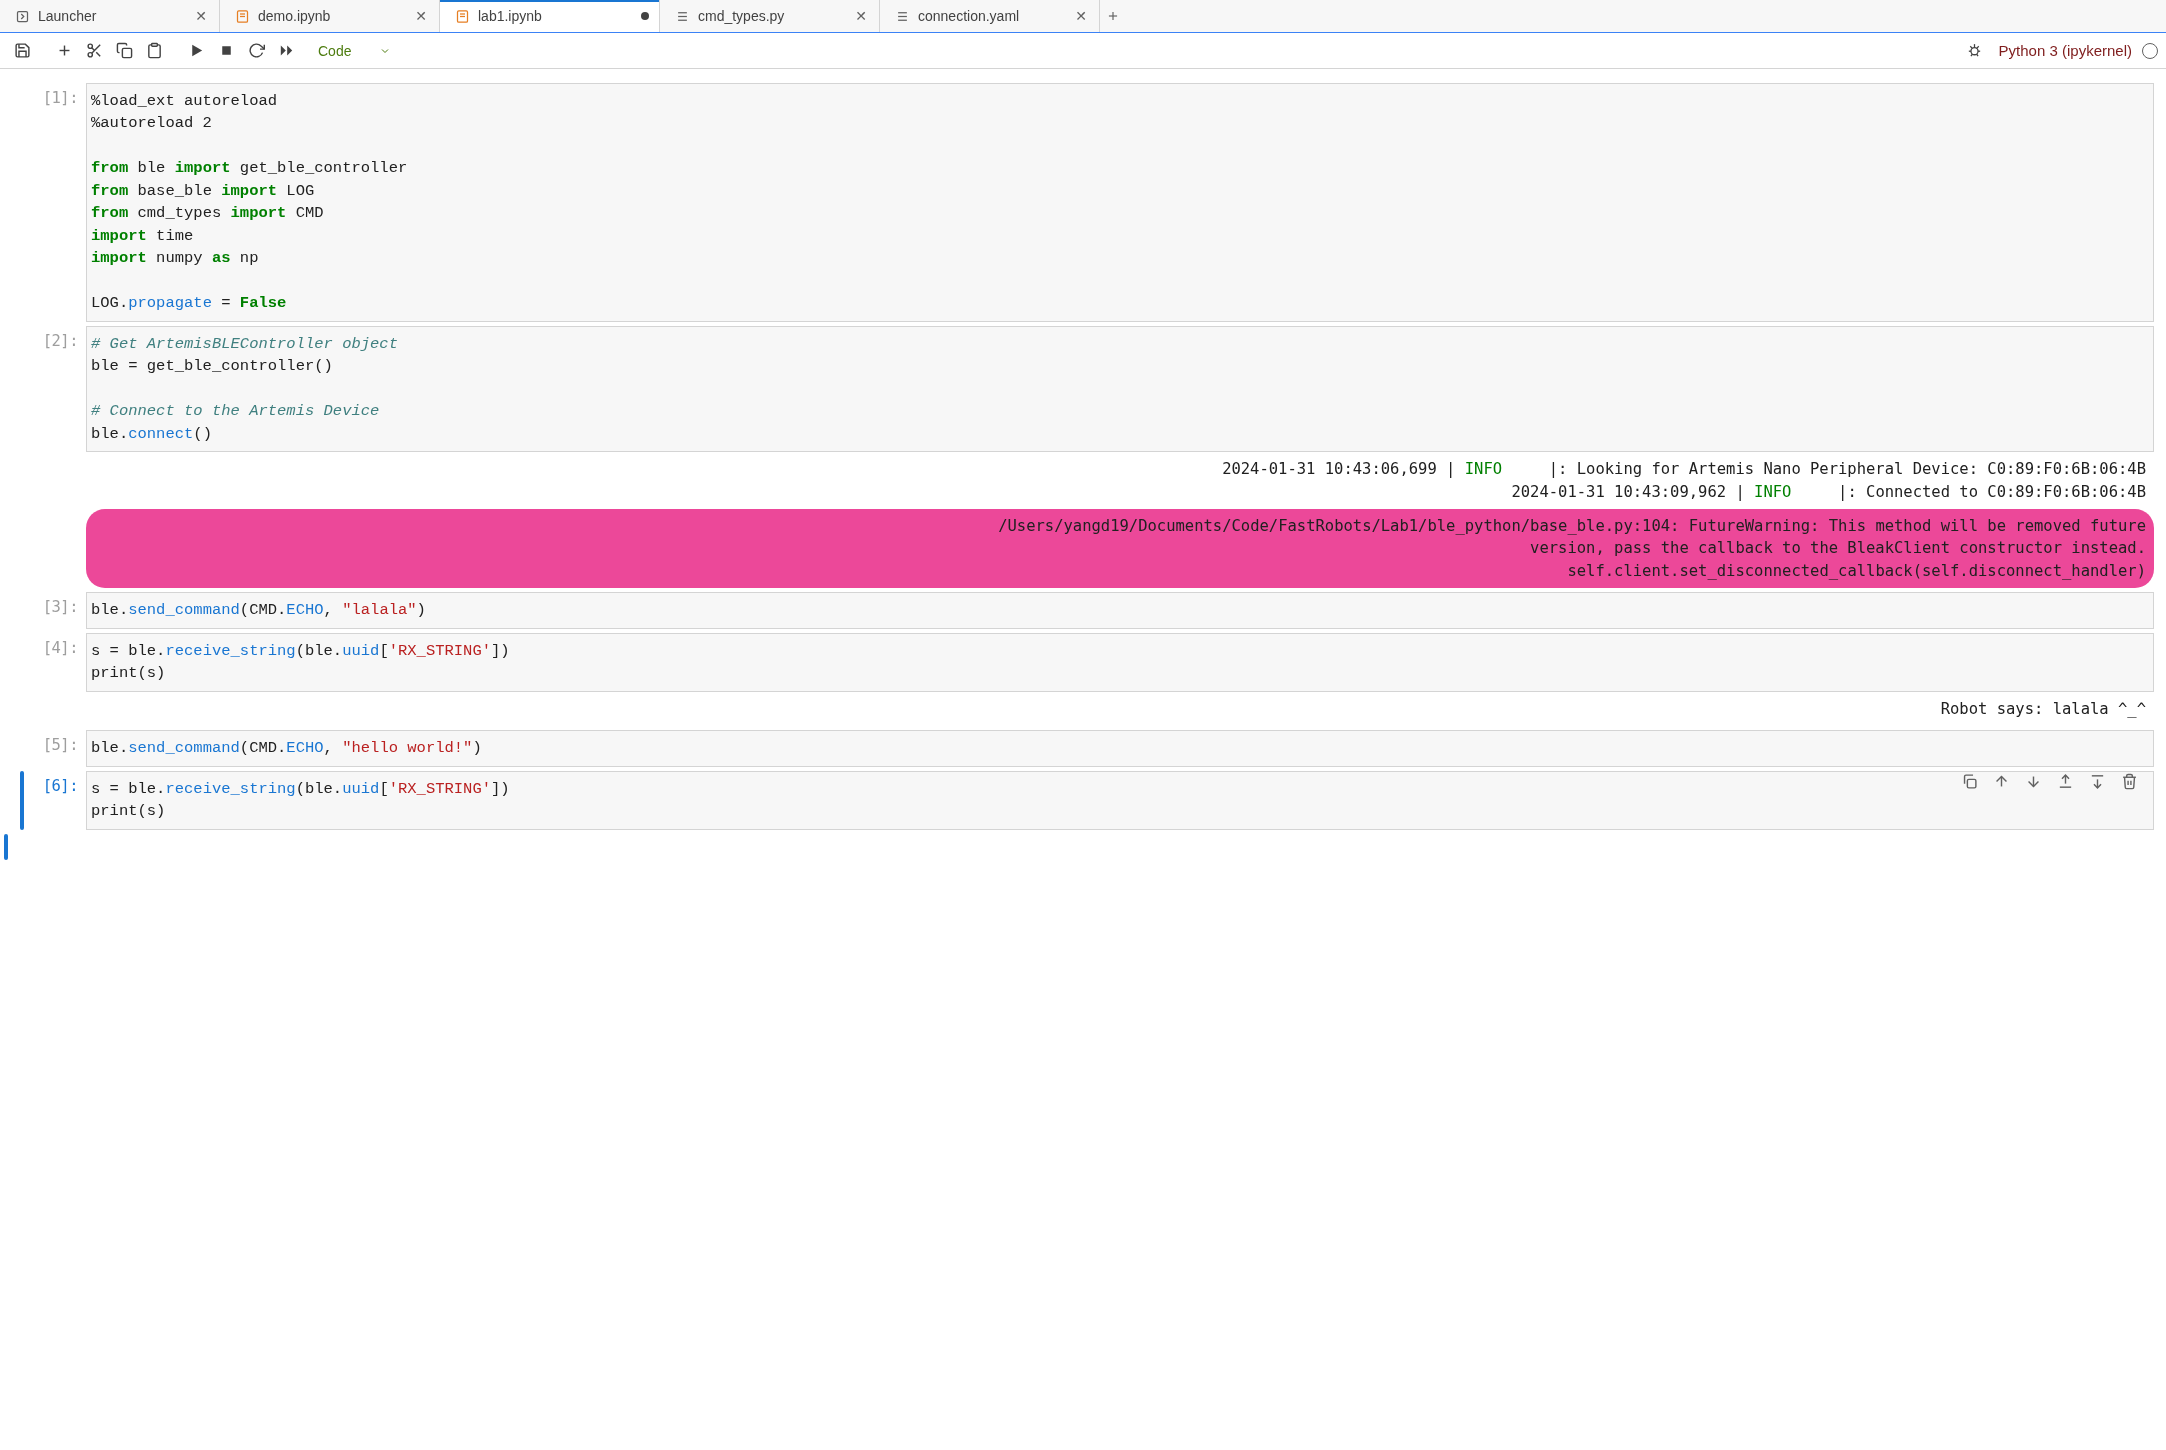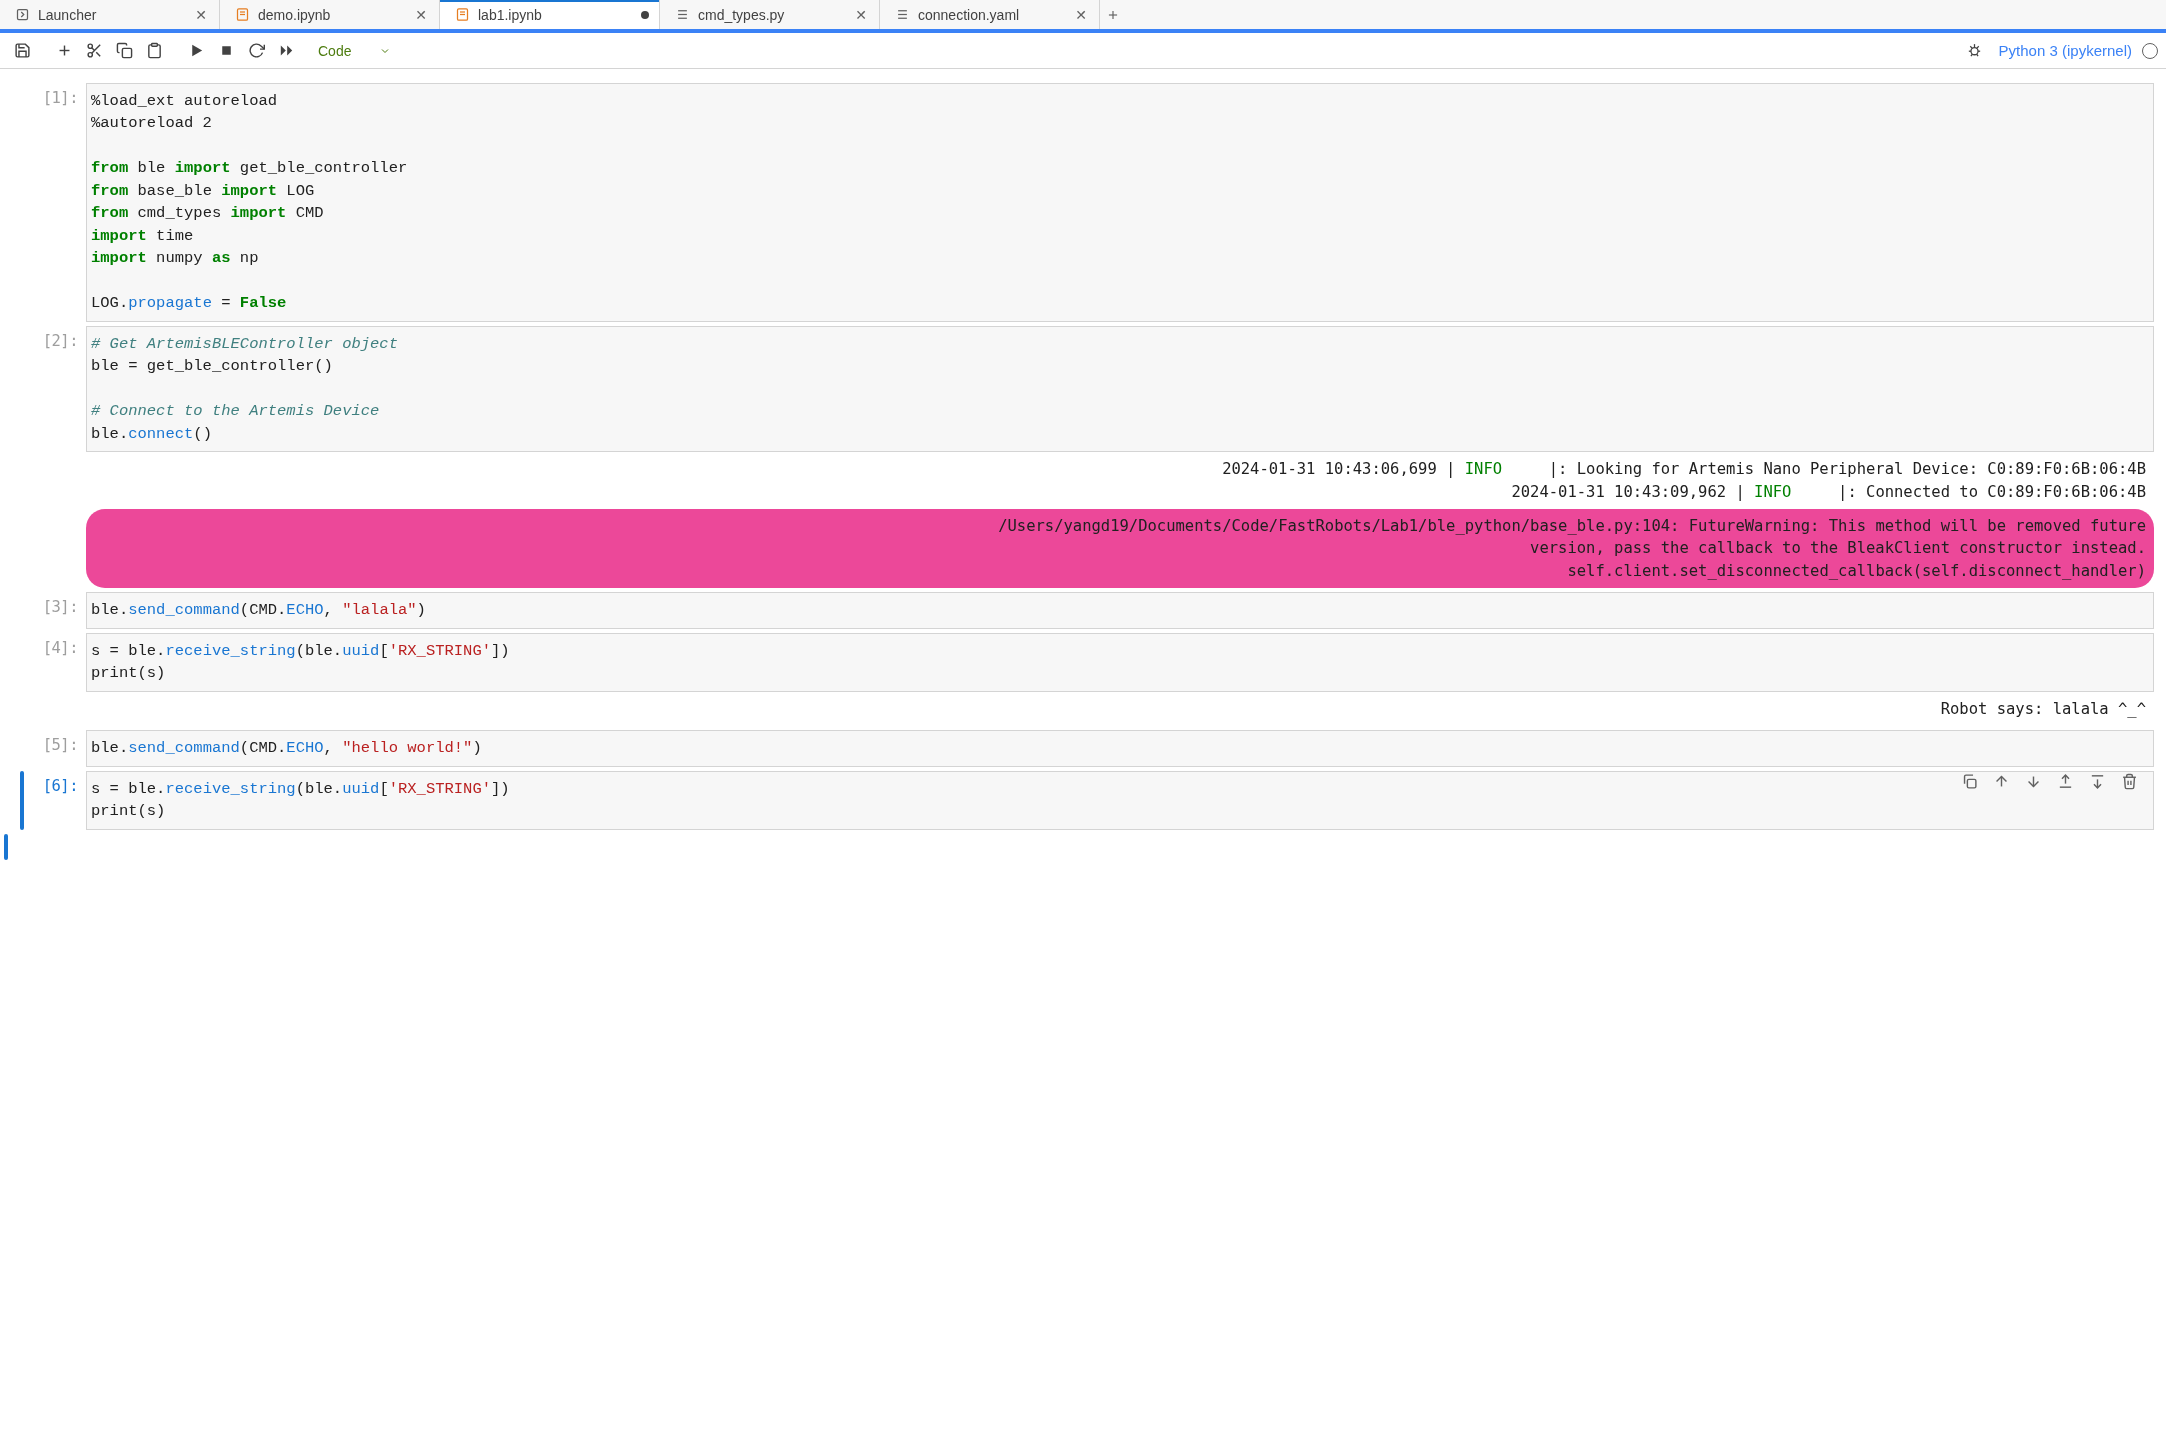--- a/index.html
+++ b/index.html
@@ -5,21 +5,21 @@
 * { box-sizing: border-box; margin: 0; padding: 0; }
 body {
   font-family: -apple-system, BlinkMacSystemFont, "Segoe UI", Helvetica, Arial, sans-serif;
   font-size: 13px;
   color: #212121;
   background: #fff;
 }
 
 .tabbar {
   display: flex;
-  border-bottom: 4px solid #3b82f6;
+  border-bottom: 1px solid #3b82f6;
   height: 33px;
   background: #f7f7f7;
 }
 .tab {
   display: flex;
   align-items: center;
   padding: 0 10px 0 14px;
   border-right: 1px solid #d4d4d4;
   gap: 8px;
   min-width: 220px;
@@ -85,21 +85,21 @@
   display:flex; align-items:center; gap:28px;
   padding:4px 6px 4px 10px;
   font-size:14px;
   color:#4d7c0f;
   cursor:pointer;
   margin-left:6px;
 }
 .toolbar .right {
   margin-left:auto; display:flex; align-items:center; gap:10px;
 }
-.toolbar .kernel-name { font-size:15px; color:#3b82f6; }
+.toolbar .kernel-name { font-size:15px; color:#7f1d1d; }
 .toolbar .kernel-status {
   width:16px; height:16px; border:1.5px solid #616161; border-radius:50%;
 }
 
 
 .notebook {
   padding: 14px 12px 24px 16px;
 }
 .cell {
   display:flex;

